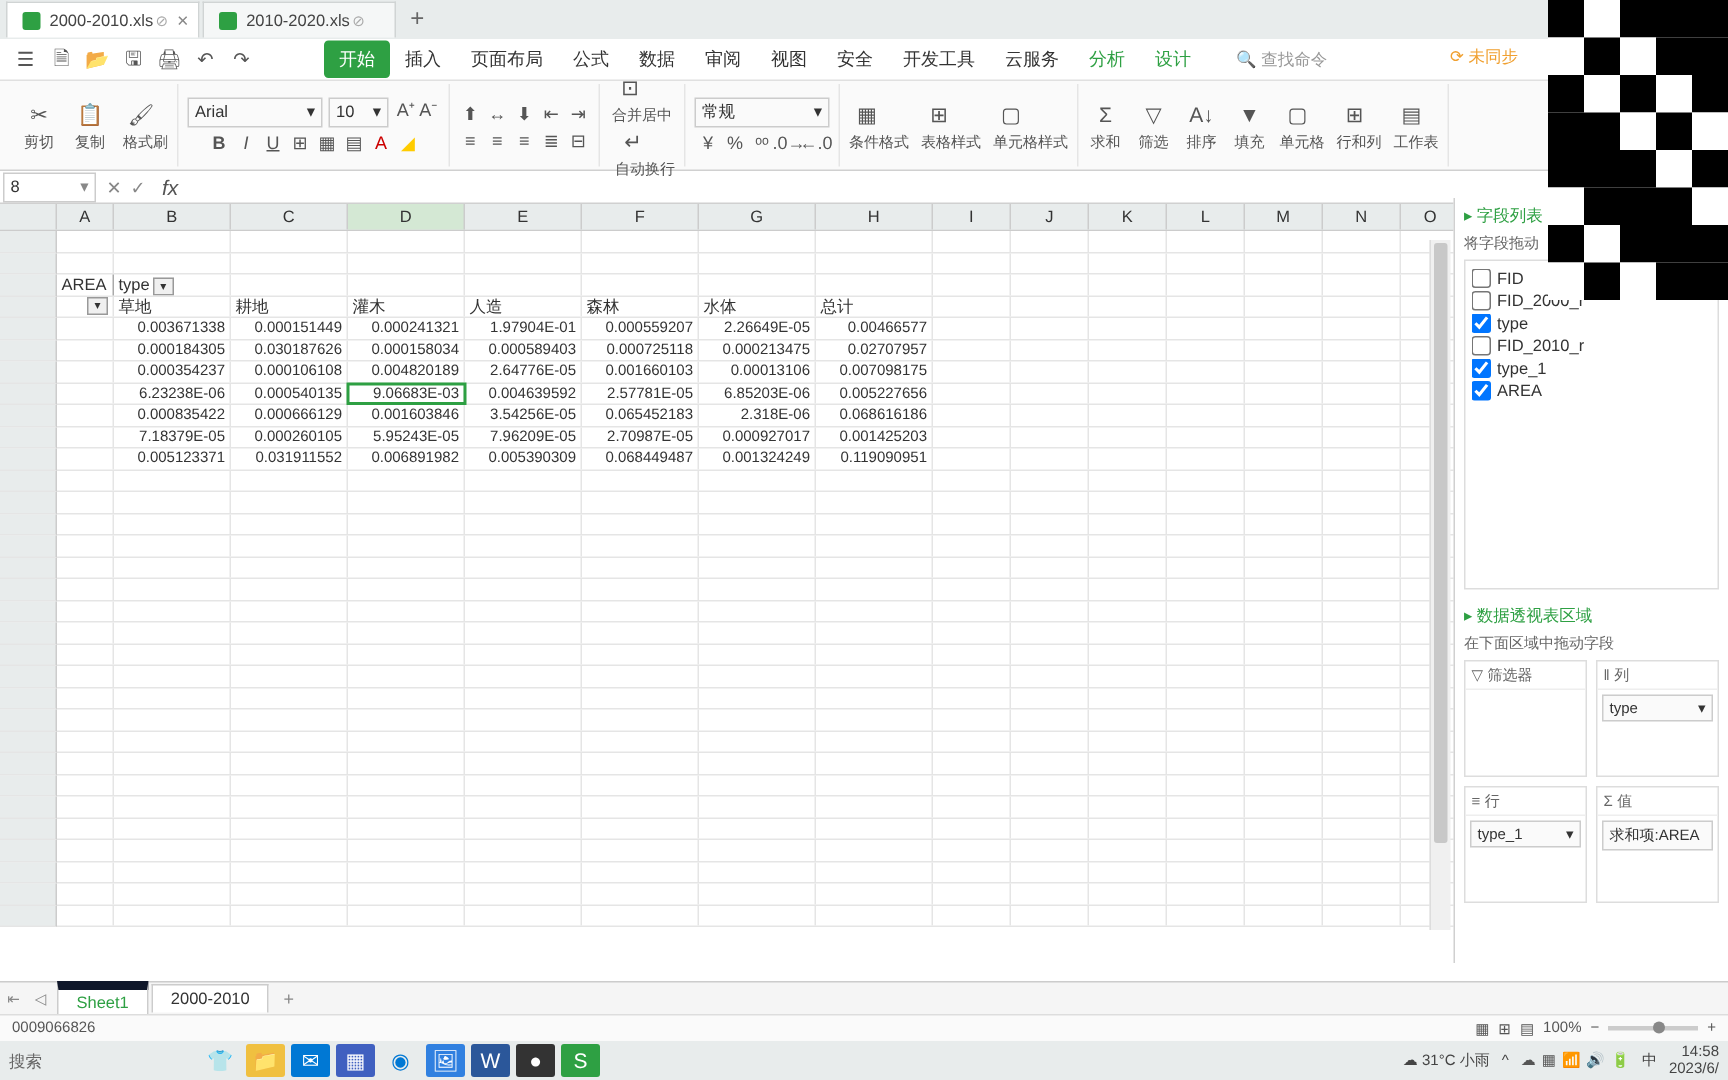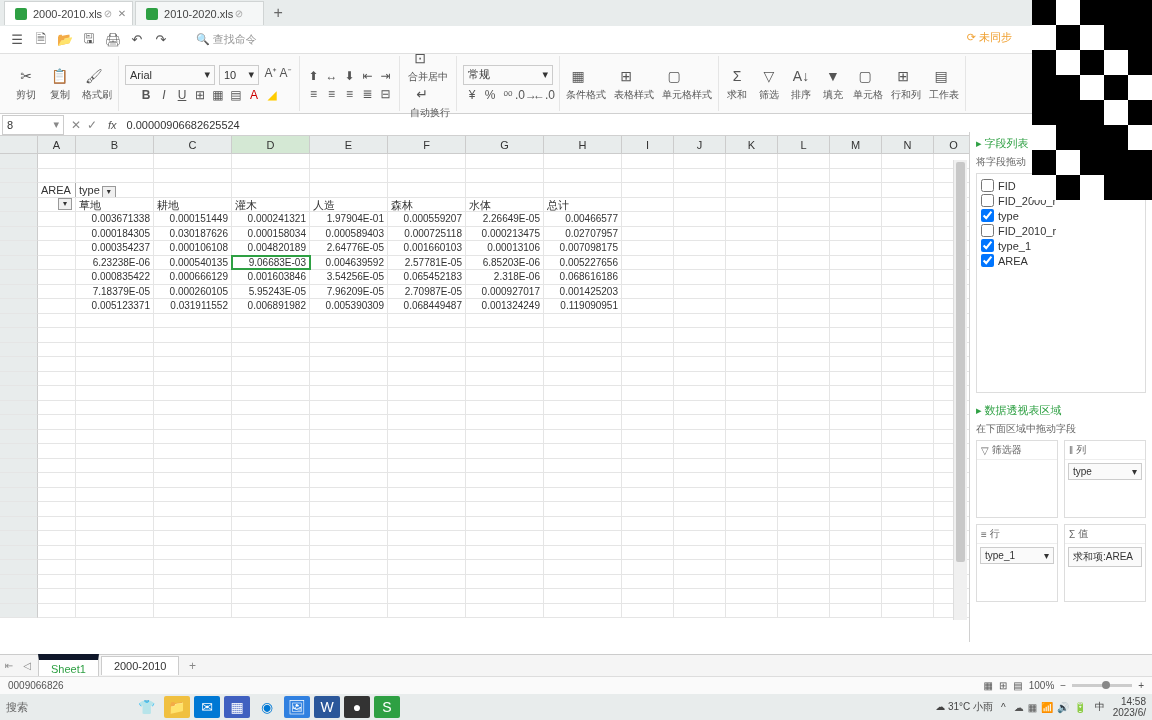--- a/index.html
+++ b/index.html
@@ -33,21 +33,21 @@
 .font-size { width: 40px; height: 20px; border: 1px solid #ccc; font-size: 11px; padding: 0 4px; display:flex; align-items:center; justify-content:space-between; margin-left: 4px; }
 .icon-row { display: flex; gap: 3px; margin-top: 3px; }
 .ri { width: 15px; height: 15px; color: #555; font-size: 12px; display:flex; align-items:center; justify-content:center; }
 .num-fmt { width: 90px; height: 20px; border: 1px solid #ccc; font-size: 11px; padding: 0 4px; display:flex; align-items:center; justify-content:space-between; }
 .big-icon { width: 24px; height: 20px; display:flex; align-items:center; justify-content:center; color:#555; font-size:14px; }
 
 
 .formula-row { height: 22px; display: flex; align-items: center; border-bottom: 1px solid #d0d0d0; }
 .name-box { width: 62px; height: 20px; border: 1px solid #ccc; margin-left: 2px; font-size: 11px; padding: 0 4px; display:flex; align-items:center; justify-content:space-between; }
 .fx-icons { width: 40px; display:flex; justify-content:center; gap:6px; color:#888; }
-.fx-label { font-style: italic; font-size: 11px; color:#555; margin: 0 4px; }
+.fx-label { font-style: italic; font-size: 14px; color:#555; margin: 0 4px; }
 .formula-input { flex: 1; font-size: 11px; padding: 0 6px; }
 
 
 .col-headers { height: 18px; display: flex; background: #e8ecec; border-bottom: 1px solid #ccc; }
 .corner { width: 38px; border-right: 1px solid #ccc; background:#e8ecec; }
 .col-h { border-right: 1px solid #ccc; text-align: center; font-size: 11px; color: #333; line-height: 18px; background:#e8ecec; }
 .col-h.sel { background: #d4e8d4; }
 
 
 .grid-area { position: relative; height: 476px; overflow: hidden; display:flex; }
@@ -127,20 +127,34 @@
 </div>
 
 <div class="qa-row">
   <span class="qa-btn">☰</span>
   <span class="qa-btn">🗎</span>
   <span class="qa-btn">📂</span>
   <span class="qa-btn">🖫</span>
   <span class="qa-btn">🖨</span>
   <span class="qa-btn">↶</span>
   <span class="qa-btn">↷</span>
+  <div class="ribbon-tabs">
+    <div class="ribbon-tab start">开始</div>
+    <div class="ribbon-tab">插入</div>
+    <div class="ribbon-tab">页面布局</div>
+    <div class="ribbon-tab">公式</div>
+    <div class="ribbon-tab">数据</div>
+    <div class="ribbon-tab">审阅</div>
+    <div class="ribbon-tab">视图</div>
+    <div class="ribbon-tab">安全</div>
+    <div class="ribbon-tab">开发工具</div>
+    <div class="ribbon-tab">云服务</div>
+    <div class="ribbon-tab active-analysis">分析</div>
+    <div class="ribbon-tab design">设计</div>
+  </div>
   <div class="search-box">
     <span>🔍</span>&nbsp;
     <span>查找命令</span>
   </div>
   <div class="sync-status">⟳ <span>未同步</span></div>
 </div>
 
 <div class="ribbon">
   <div class="ribbon-group">
     <div style="display:flex;gap:10px;">
@@ -280,21 +294,20 @@
 <div class="formula-row">
   <div class="name-box">
       <span>8</span>
       <span style="color:#888;">▾</span>
     </div>
   <div class="fx-icons">
       <span>✕</span>
       <span>✓</span>
     </div>
   <span class="fx-label">fx</span>
-  <div class="formula-input">0.00000906682625524</div>
 </div>
 
 <div class="col-headers">
   <div class="corner"></div>
   <div id="colh-container" style="display:flex;">
       <div class="col-h" style="width: 38px;">A</div>
       <div class="col-h" style="width: 78px;">B</div>
       <div class="col-h" style="width: 78px;">C</div>
       <div class="col-h sel" style="width: 78px;">D</div>
       <div class="col-h" style="width: 78px;">E</div>

